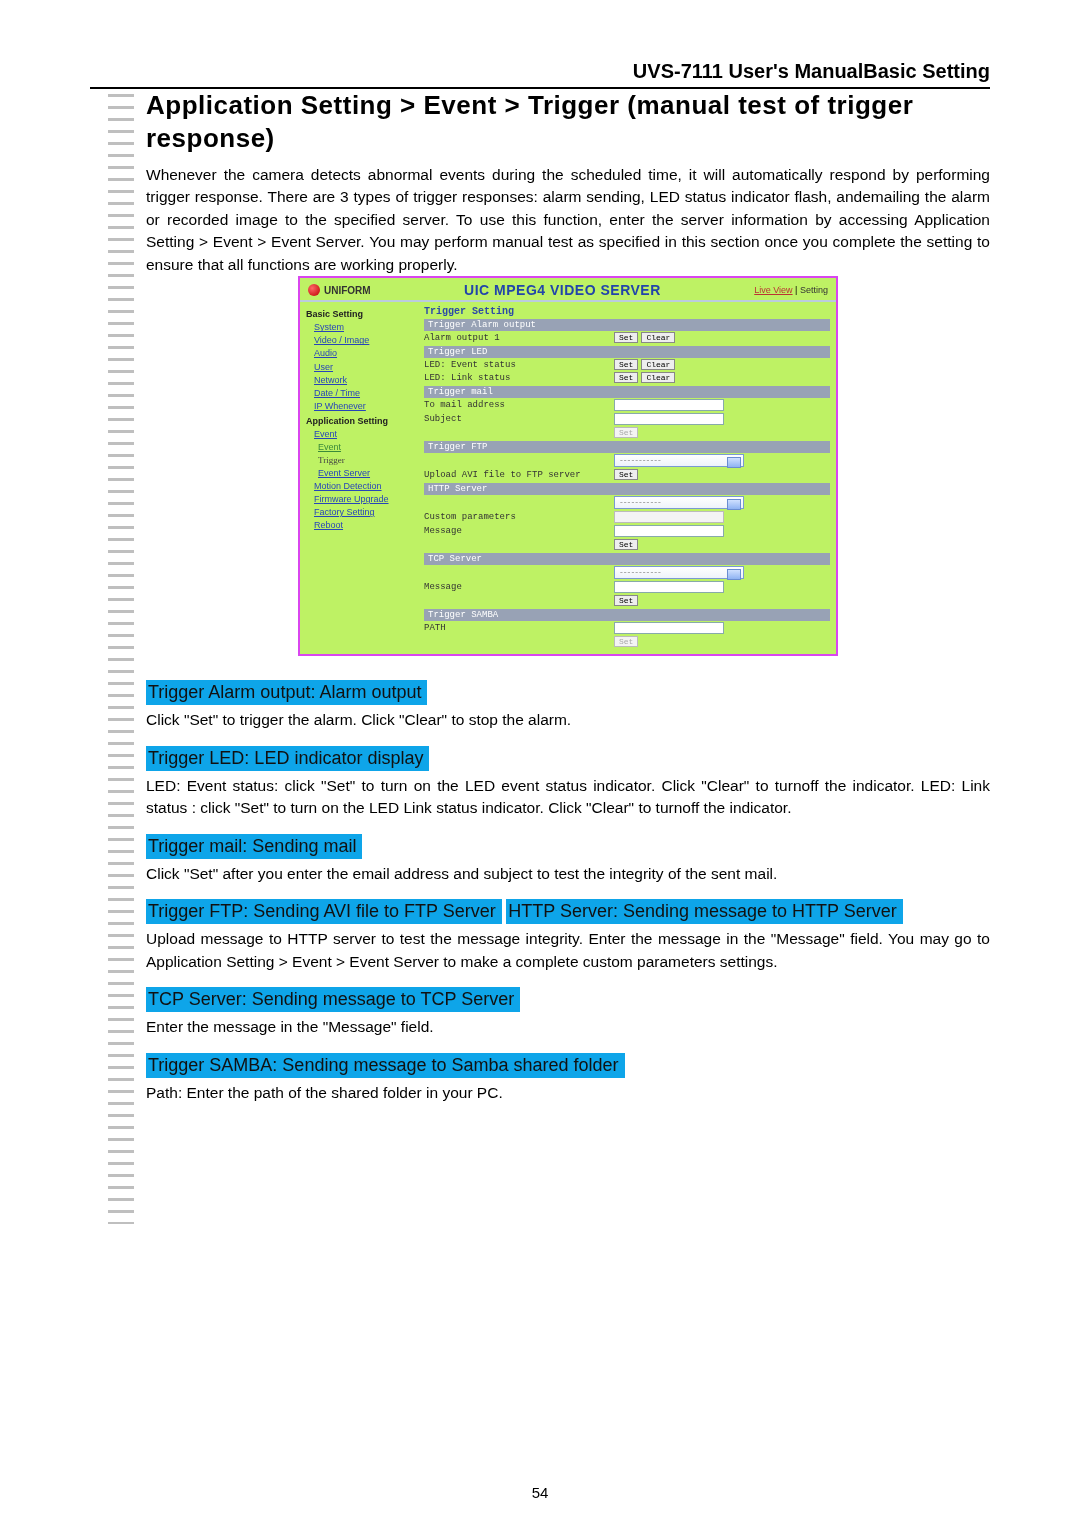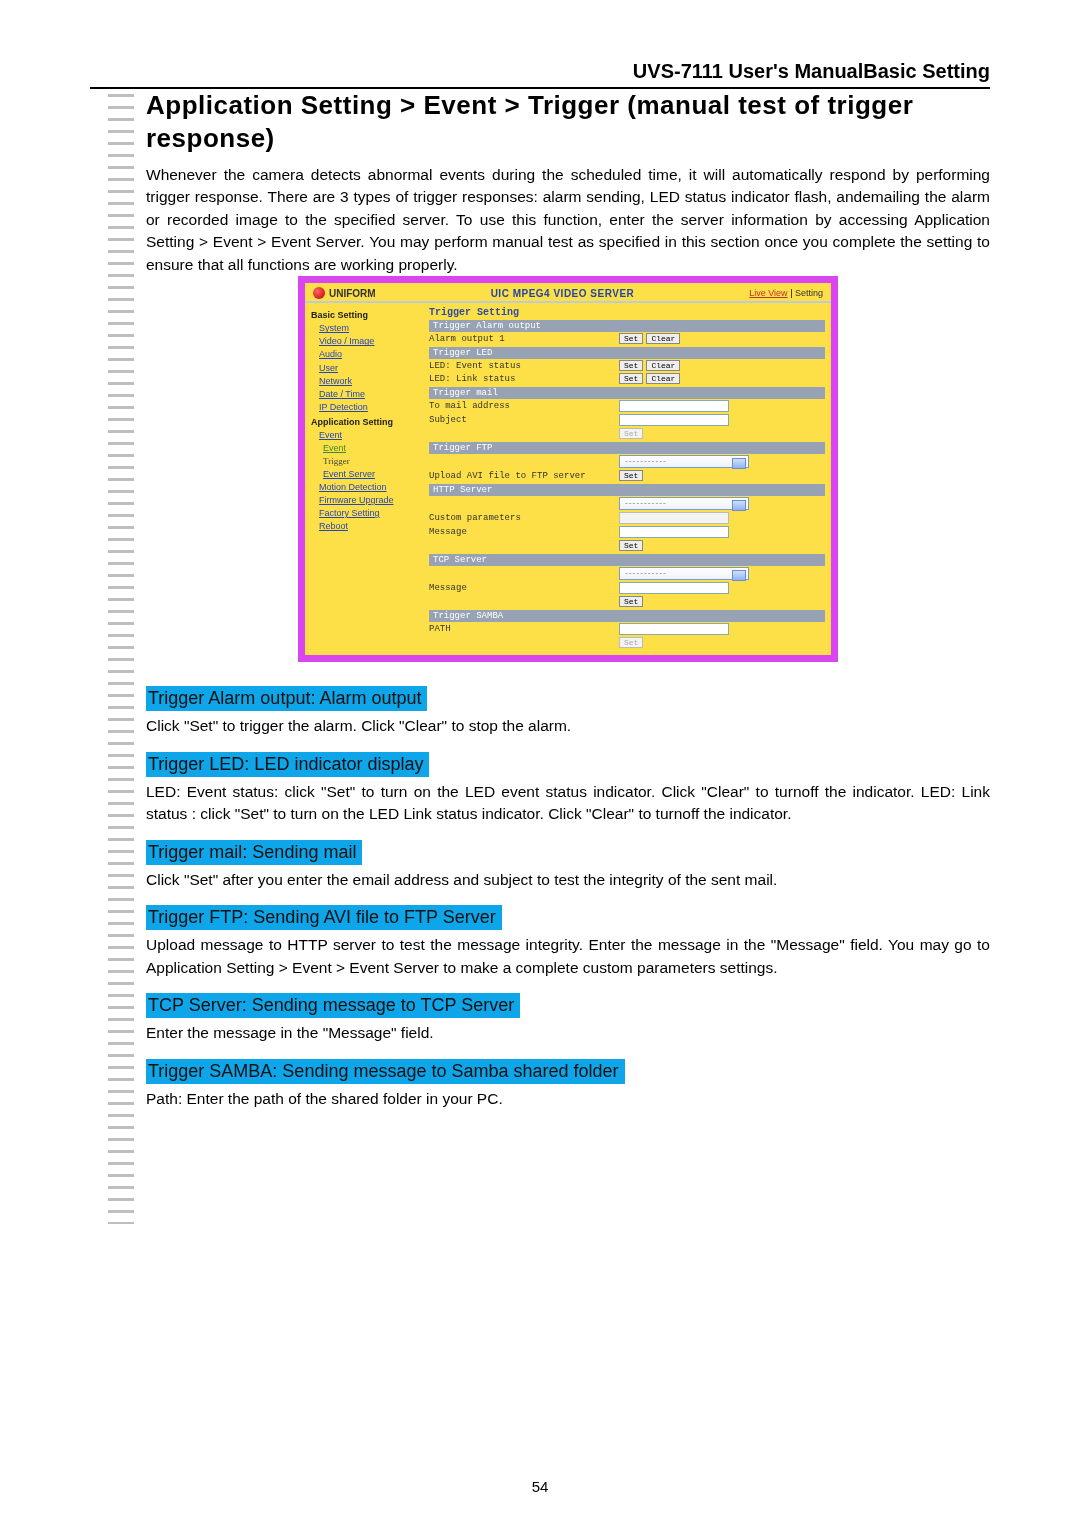--- a/index.html
+++ b/index.html
@@ -68,55 +68,55 @@
     margin-bottom: 4px;
     color: #111;
   }
   .para {
     font-size: 15.5px;
     line-height: 1.45;
     text-align: justify;
   }
   .page-number {
     position: absolute;
-    bottom: 32px;
+    bottom: 26px;
     width: 100%;
     text-align: center;
     left: 0;
     font-size: 15px;
   }
 
   
   .admin-shot {
     width: 540px;
     margin: 0 auto 10px;
-    border: 7px solid #d946ef;
+    border: 2px solid #d946ef;
     font-size: 9px;
-    background: #fde047;
+    background: #bef264;
   }
   .shot-top {
     display: flex;
     align-items: center;
     justify-content: space-between;
     padding: 4px 8px 2px 8px;
   }
   .brand {
     display: flex;
     align-items: center;
     gap: 4px;
     font-weight: bold;
     font-size: 10px;
     color: #333;
   }
   .brand-icon {
     width: 12px; height: 12px;
     background: radial-gradient(circle at 35% 35%, #f66, #b00);
     border-radius: 50%;
   }
-  .shot-title { color: #2245aa; font-weight: bold; font-size: 10px; letter-spacing: 0.5px; }
+  .shot-title { color: #2245aa; font-weight: bold; font-size: 14px; letter-spacing: 0.5px; }
   .shot-links { font-size: 9px; }
   .shot-links .lv { color: #b33; text-decoration: underline; }
   .shot-links .st { color: #333; }
   .shot-body {
     display: flex;
     border-top: 2px solid #bcd;
   }
   .shot-side {
     width: 118px;
     padding: 4px 6px 6px 6px;
@@ -226,21 +226,21 @@
       </div>
       <div class="shot-body">
         <div class="shot-side">
           <div class="cat">Basic Setting</div>
           <div class="lnk">System</div>
           <div class="lnk">Video / Image</div>
           <div class="lnk">Audio</div>
           <div class="lnk">User</div>
           <div class="lnk">Network</div>
           <div class="lnk">Date / Time</div>
-          <div class="lnk">IP Detection</div>
+          <div class="lnk">IP Whenever</div>
           <div class="cat">Application Setting</div>
           <div class="lnk">Event</div>
           <div class="active">Event</div>
           <div class="sub">Trigger</div>
           <div class="lnk" style="padding-left:12px">Event Server</div>
           <div class="lnk">Motion Detection</div>
           <div class="lnk">Firmware Upgrade</div>
           <div class="lnk">Factory Setting</div>
           <div class="lnk">Reboot</div>
         </div>
@@ -347,20 +347,21 @@
       <p class="para">Click "Set" to trigger the alarm. Click "Clear" to stop the alarm.</p>
 
       <span class="subhead">Trigger LED: LED indicator display</span>
       <p class="para">LED: Event status: click "Set" to turn on the LED event status indicator. Click "Clear" to turnoff the indicator. LED: Link status : click "Set" to turn on the LED Link status indicator. Click "Clear" to turnoff the indicator.</p>
 
       <span class="subhead">Trigger mail: Sending mail</span>
       <p class="para">Click "Set" after you enter the email address and subject to test the integrity of the sent mail.</p>
 
       <span class="subhead">Trigger FTP: Sending AVI file to FTP Server</span>
 
+      <span class="subhead">HTTP Server: Sending message to HTTP Server</span>
       <p class="para">Upload message to HTTP server to test the message integrity. Enter the message in the "Message" field. You may go to Application Setting &gt; Event &gt; Event Server to make a complete custom parameters settings.</p>
 
       <span class="subhead">TCP Server: Sending message to TCP Server</span>
       <p class="para">Enter the message in the "Message" field.</p>
 
       <span class="subhead">Trigger SAMBA: Sending message to Samba shared folder</span>
       <p class="para">Path: Enter the path of the shared folder in your PC.</p>
     </div>
 
   </div>

